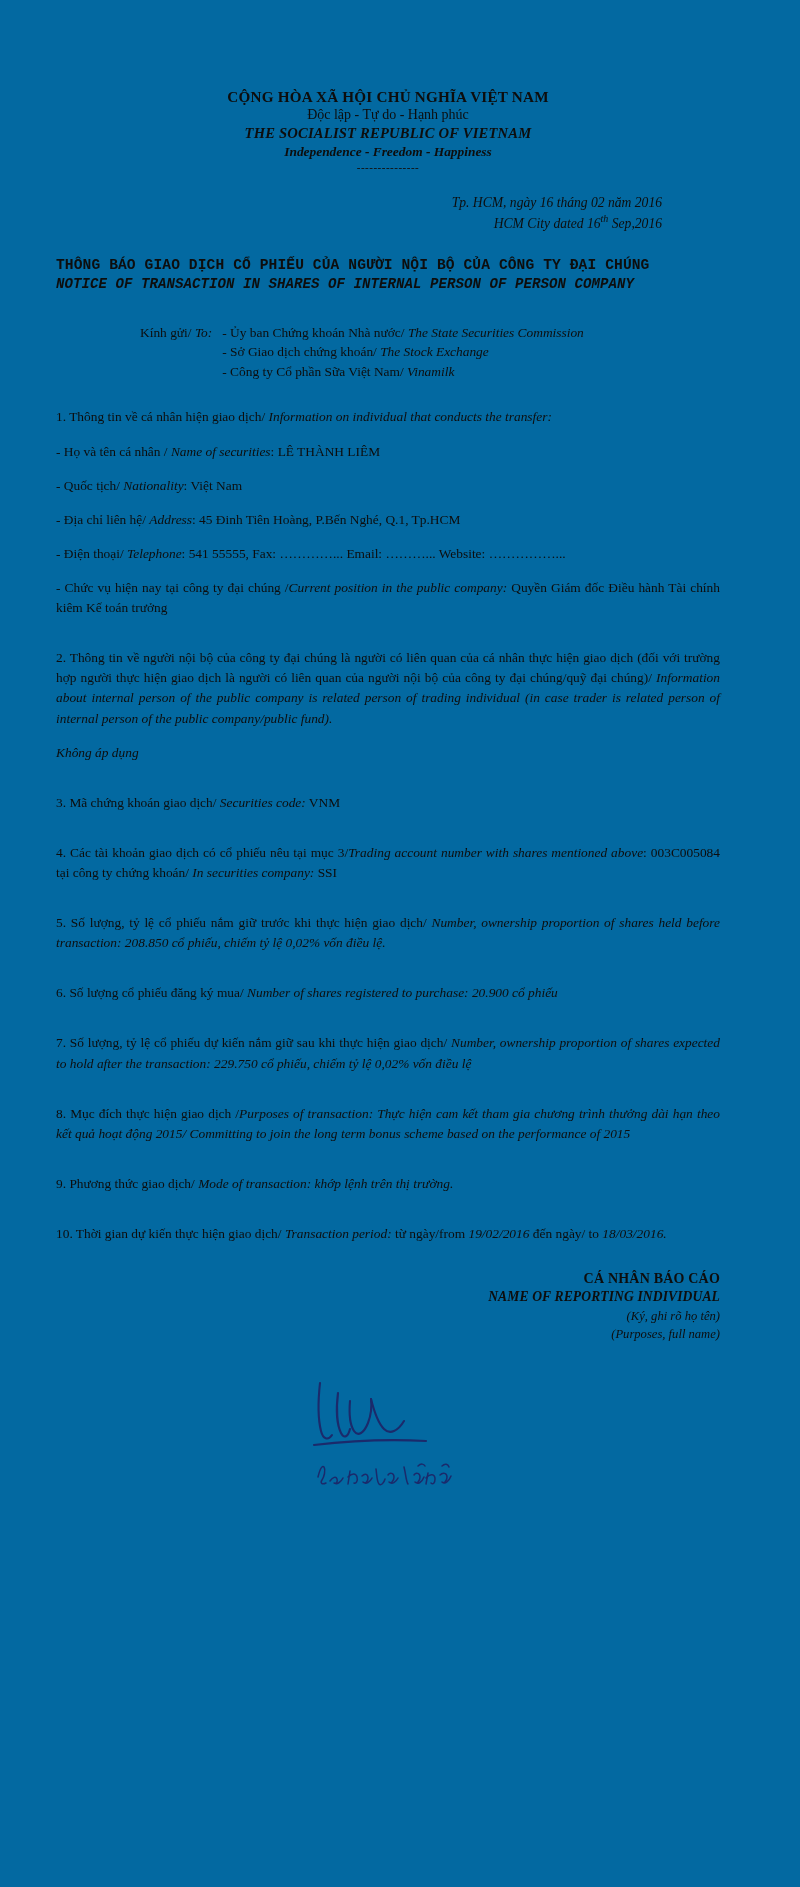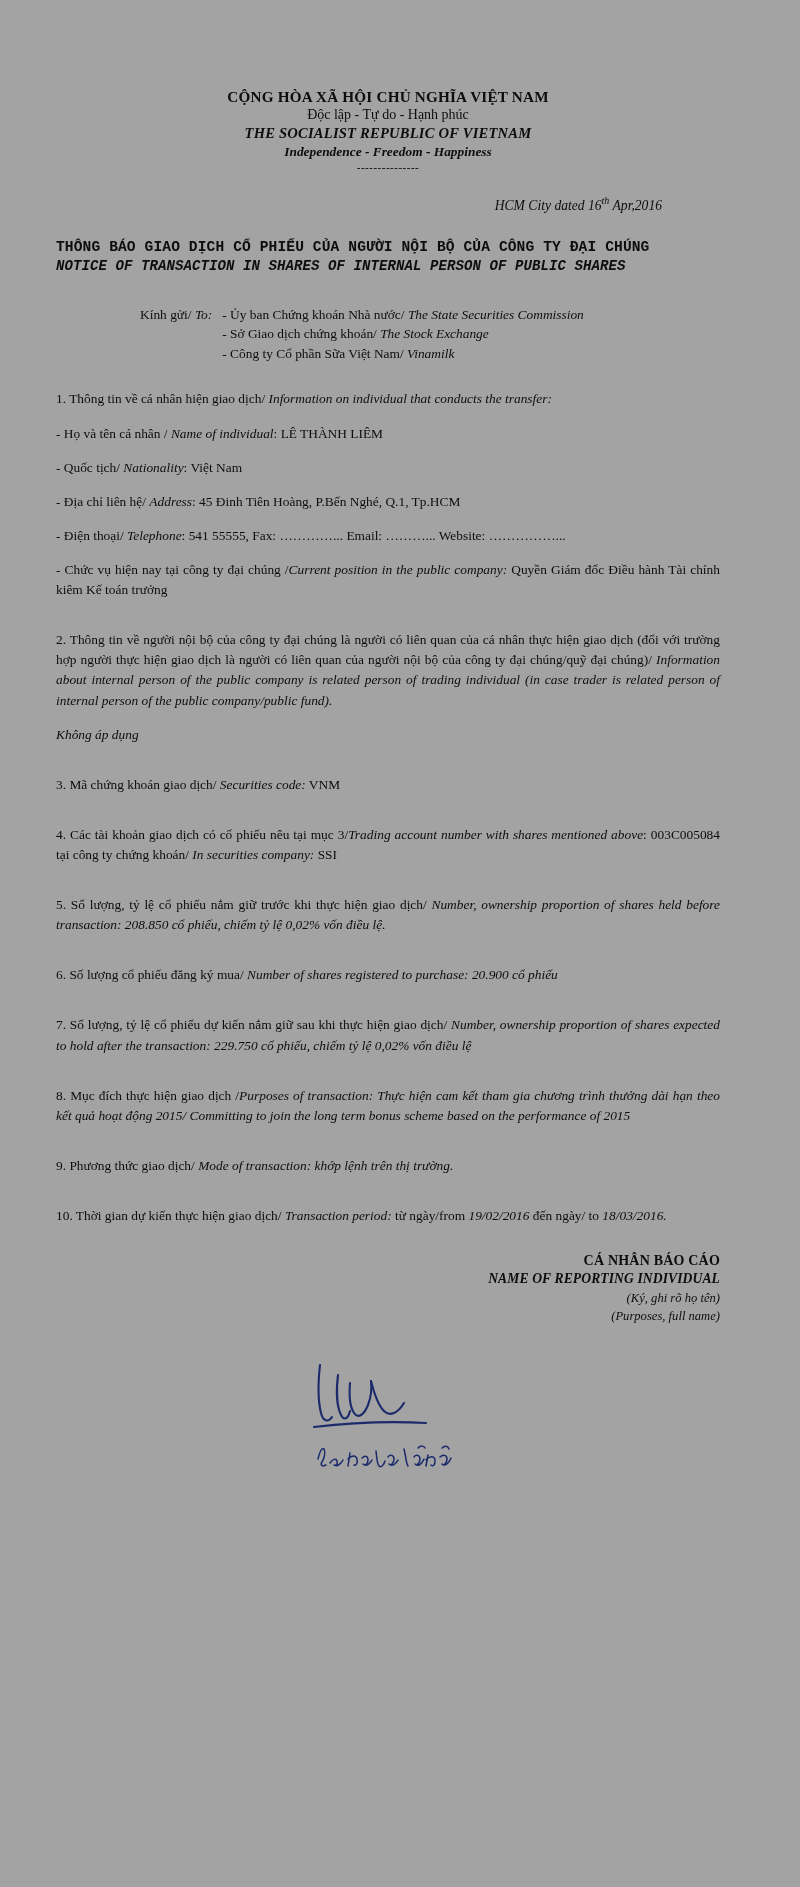--- a/index.html
+++ b/index.html
@@ -20,21 +20,21 @@
     width: 800px;
     height: 1887px;
     background: #fdfdfc;
   }
   .sheet {
     position: absolute;
     left: 0;
     top: 0;
     width: 800px;
     height: 1887px;
-    background: #a3a3a3;
+    background: #0369a1;
   }
   .content {
     position: absolute;
     left: 56px;
     top: 0;
     width: 664px;
   }
 
   
   .masthead {
@@ -180,43 +180,44 @@
 
       <div class="masthead">
         <div class="l1">CỘNG HÒA XÃ HỘI CHỦ NGHĨA VIỆT NAM</div>
         <div class="l2">Độc lập - Tự do - Hạnh phúc</div>
         <div class="l3">THE SOCIALIST REPUBLIC OF VIETNAM</div>
         <div class="l4">Independence - Freedom - Happiness</div>
         <div class="rule-dashes">---------------</div>
       </div>
 
       <div class="datelines">
-        <div><span>HCM City dated 16</span><span class="sup">th</span><span> Apr,2016</span></div>
+        <div>Tp. HCM, ngày 16 tháng 02 năm 2016</div>
+        <div><span>HCM City dated 16</span><span class="sup">th</span><span> Sep,2016</span></div>
       </div>
 
       <div class="title-block">
         <div class="title-vn">THÔNG BÁO GIAO DỊCH CỔ PHIẾU CỦA NGƯỜI NỘI BỘ CỦA CÔNG TY ĐẠI CHÚNG</div>
-        <div class="title-en">NOTICE OF TRANSACTION IN SHARES OF INTERNAL PERSON OF PUBLIC SHARES</div>
+        <div class="title-en">NOTICE OF TRANSACTION IN SHARES OF INTERNAL PERSON OF PERSON COMPANY</div>
       </div>
 
       <div class="recipients">
         <div class="recip-label"><span>Kính gửi/</span> <span class="it">To:</span></div>
         <div class="recip-list">
           <div><span>- Ủy ban Chứng khoán Nhà nước/</span> <span class="it">The State Securities Commission</span></div>
           <div><span>- Sở Giao dịch chứng khoán/</span> <span class="it">The Stock Exchange</span></div>
           <div><span>- Công ty Cổ phần Sữa Việt Nam/</span> <span class="it">Vinamilk</span></div>
         </div>
       </div>
 
       <div class="sec gap-lg">
         <span>1. Thông tin về cá nhân hiện giao dịch/</span> <span class="it">Information on individual that conducts the transfer:</span>
       </div>
 
       <div class="sec gap-md">
-        <span>- Họ và tên cá nhân /</span> <span class="it">Name of individual</span><span>: LÊ THÀNH LIÊM</span>
+        <span>- Họ và tên cá nhân /</span> <span class="it">Name of securities</span><span>: LÊ THÀNH LIÊM</span>
       </div>
 
       <div class="sec gap-md">
         <span>- Quốc tịch/</span> <span class="it">Nationality</span><span>: Việt Nam</span>
       </div>
 
 
       <div class="sec gap-md">
         <span>- Địa chỉ liên hệ/</span> <span class="it">Address</span><span>: 45 Đinh Tiên Hoàng, P.Bến Nghé, Q.1, Tp.HCM</span>
       </div>

